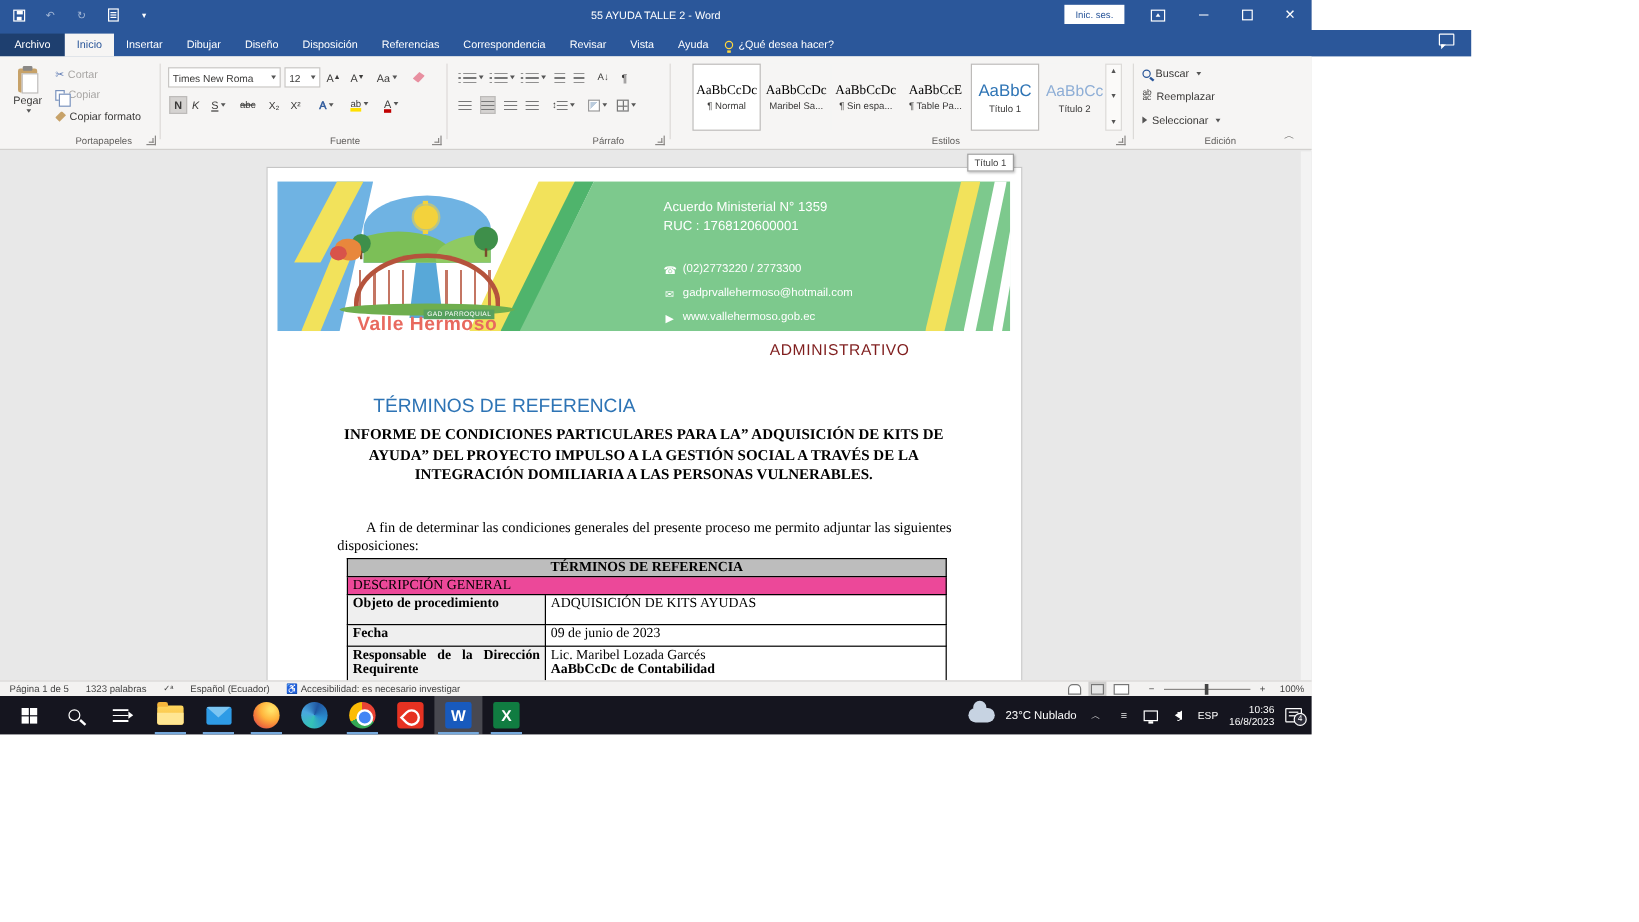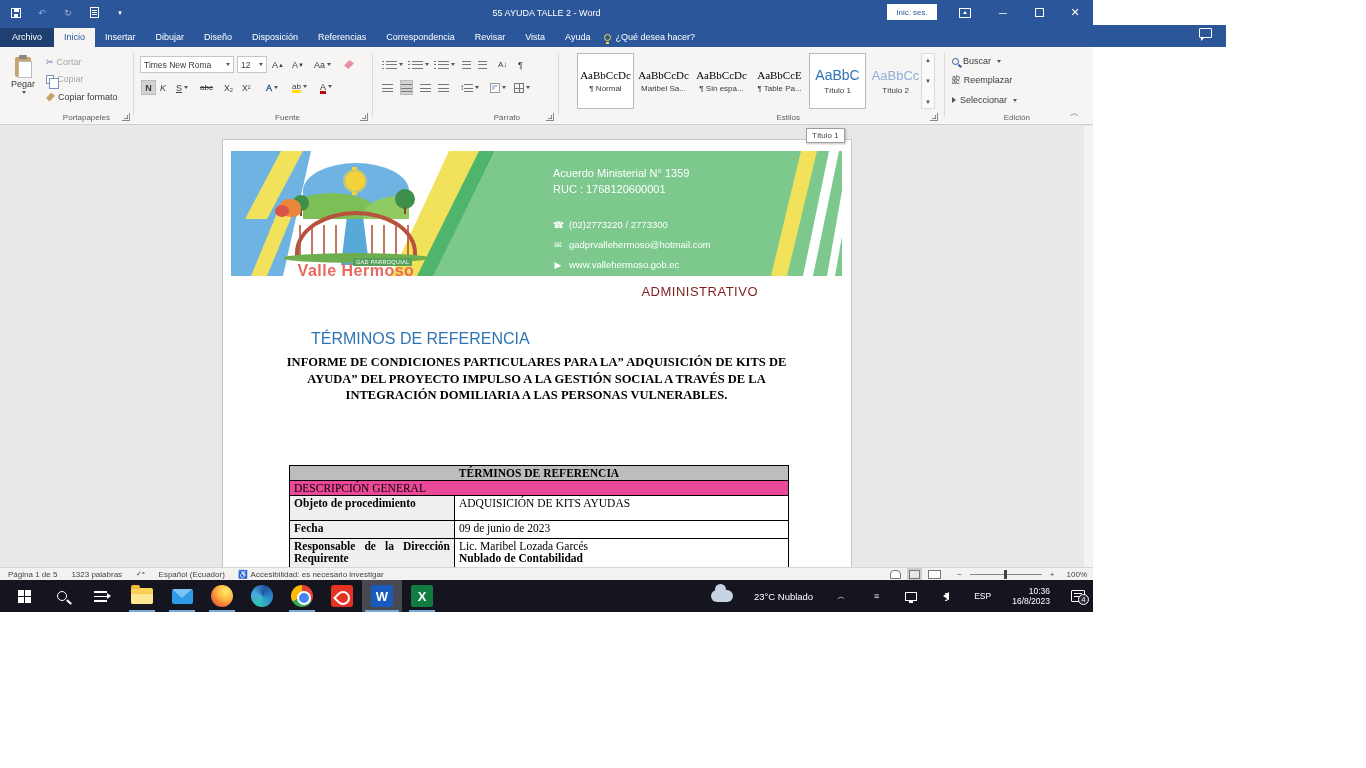--- a/index.html
+++ b/index.html
@@ -169,21 +169,21 @@
   .ti-mail{background:#2e9be6;height:15px;width:21px;border-radius:2px;position:relative;overflow:hidden}
   .ti-mail::after{content:"";position:absolute;left:0;top:0;border-left:10.5px solid transparent;border-right:10.5px solid transparent;border-top:9px solid #7cc5f2}
   .ti-firefox{border-radius:50%;background:radial-gradient(circle at 68% 28%,#ffe066 8%,#ffb43d 40%,#f0703a 70%,#b5367a 100%)}
   .ti-edge{border-radius:50%;background:conic-gradient(from 200deg,#35c2b6,#4aa7e0,#1f55a0,#2a8fd0,#35c2b6)}
   .ti-chrome{border-radius:50%;background:conic-gradient(#ea4335 0 120deg,#34a853 120deg 240deg,#fbbc05 240deg 360deg);position:relative}
   .ti-chrome::after{content:"";position:absolute;left:6px;top:6px;width:10px;height:10px;border-radius:50%;background:#4285f4;border:2px solid #fff}
   .ti-acrobat{background:#e63222;border-radius:3px;position:relative}
   .ti-acrobat::after{content:"";position:absolute;left:5px;top:6px;width:10px;height:10px;border:2.5px solid #fff;border-radius:50% 50% 50% 0;transform:rotate(45deg)}
   .ti-word{background:#185abd;border-radius:2px}
   .ti-excel{background:#107c41;border-radius:2px}
-  .tray{position:absolute;right:0;top:0;height:32px;display:flex;align-items:center;gap:21px;padding-right:8px;font-size:9.5px}
+  .tray{position:absolute;right:0;top:0;height:32px;display:flex;align-items:center;gap:9px;padding-right:8px;font-size:9.5px}
   .cloudic{width:22px;height:12px;background:#c7d3e2;border-radius:10px;position:relative}
   .cloudic::before{content:"";position:absolute;left:4px;top:-6px;width:11px;height:11px;border-radius:50%;background:#c7d3e2}
   .trayic{color:#e8e8e8;font-size:9px;display:flex;align-items:center;justify-content:center;width:14px;height:14px}
   .monic{width:12px;height:9px;border:1px solid #fff;position:relative}
   .monic::after{content:"";position:absolute;left:3px;bottom:-3px;width:4px;height:2px;background:#fff}
   .volic{width:0;height:0;border-top:4px solid transparent;border-bottom:4px solid transparent;border-right:6px solid #fff;position:relative}
   .volic::before{content:"";position:absolute;left:2px;top:-3px;width:3px;height:6px;border:1px solid #fff;border-left:none;border-radius:0 4px 4px 0}
   .clock{text-align:right;font-size:8.5px;line-height:10px}
   .notif{width:14px;height:12px;border:1px solid #fff;border-radius:1px;position:relative;background:#15151f}
   .notif::before{content:"";position:absolute;left:2px;top:2px;width:8px;height:1px;background:#fff;box-shadow:0 3px 0 #fff}
@@ -476,40 +476,41 @@
           <div class="river"></div>
           <div class="base"></div>
           <span class="lgsub">GAD PARROQUIAL</span>
           <div class="lgtitle">Valle Hermoso</div>
         </div>
       </div>
 
       <div class="admin">ADMINISTRATIVO</div>
       <div class="dheading">TÉRMINOS DE REFERENCIA</div>
       <div class="boldpara">INFORME DE CONDICIONES PARTICULARES PARA LA” ADQUISICIÓN DE KITS DE AYUDA” DEL PROYECTO IMPULSO A LA GESTIÓN SOCIAL A TRAVÉS DE LA INTEGRACIÓN DOMILIARIA A LAS PERSONAS VULNERABLES.</div>
+      <div class="bodypara">A fin de determinar las condiciones generales del presente proceso me permito adjuntar las siguientes disposiciones:</div>
 
       <table class="dtable">
         <tbody>
             <tr>
               <td class="trh" colspan="2">TÉRMINOS DE REFERENCIA</td>
             </tr>
         <tr>
               <td class="trs" colspan="2">DESCRIPCIÓN GENERAL</td>
             </tr>
         <tr style="height:25px">
           <td class="tlabel">Objeto de procedimiento</td>
           <td>ADQUISICIÓN DE KITS AYUDAS</td>
         </tr>
         <tr style="height:18px">
           <td class="tlabel">Fecha</td>
           <td>09 de junio de 2023</td>
         </tr>
         <tr style="height:32px">
           <td class="tlabel just">Responsable de la Dirección Requirente</td>
-          <td><span>Lic. Maribel Lozada Garcés</span><br><span class="bold2">Nublado de Contabilidad</span></td>
+          <td><span>Lic. Maribel Lozada Garcés</span><br><span class="bold2">AaBbCcDc de Contabilidad</span></td>
         </tr>
       </tbody>
         </table>
     </div>
   </div>
 
   <div class="statusbar">
     <div class="sleft">
       <span>Página 1 de 5</span>
       <span>1323 palabras</span>

